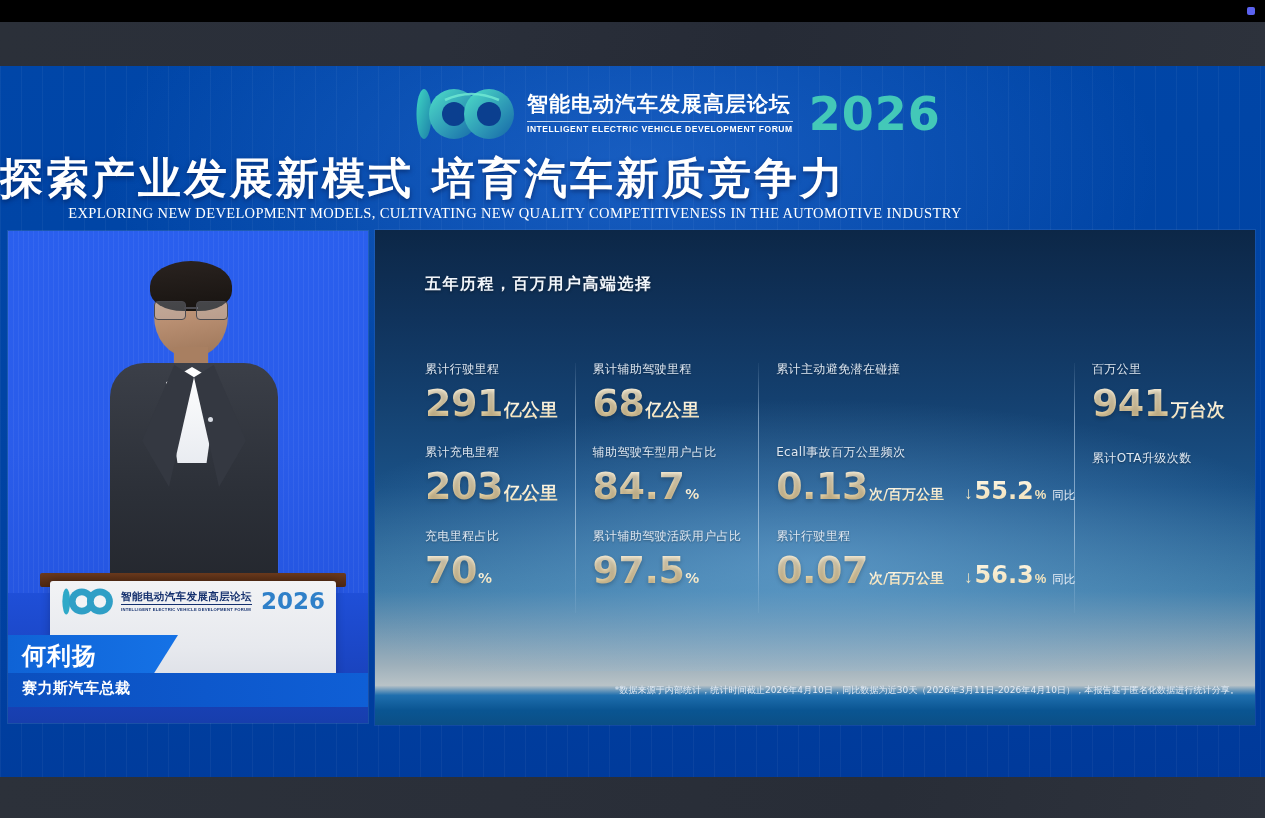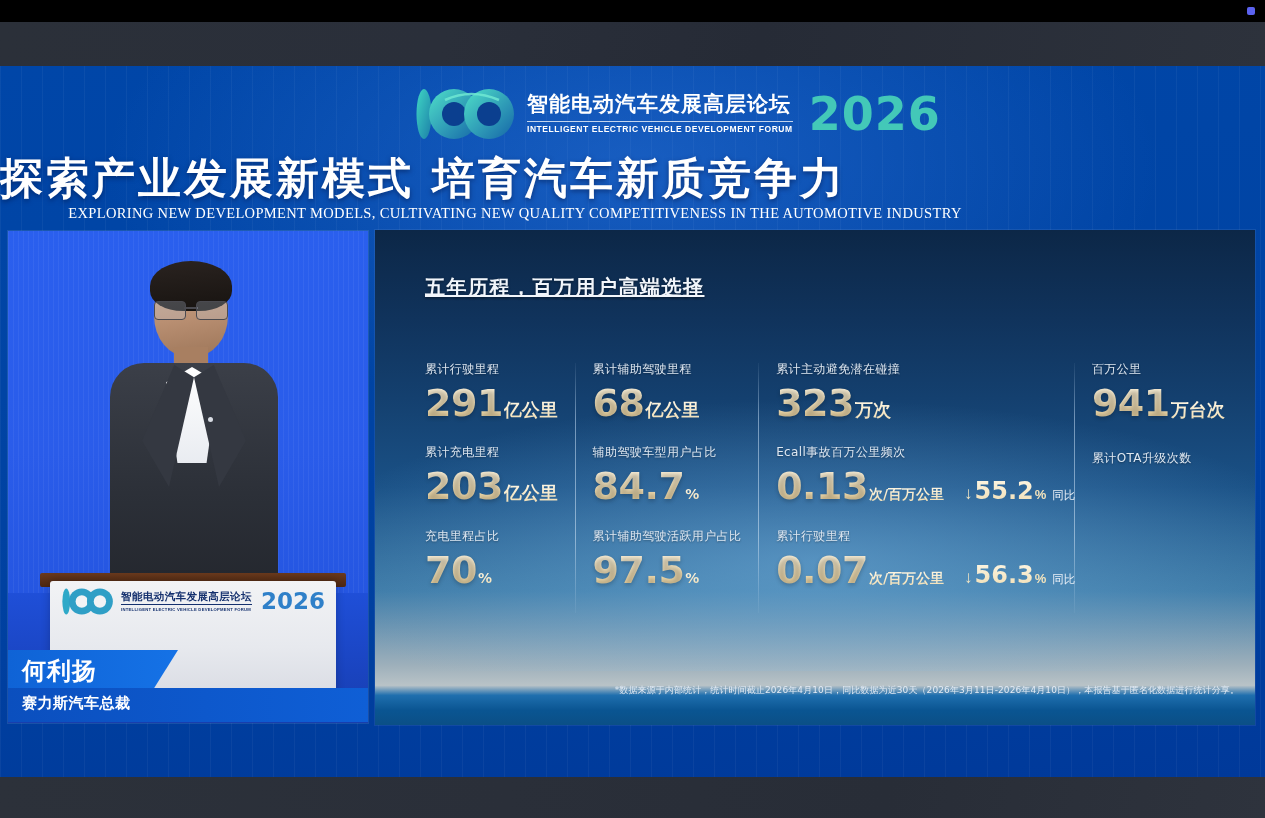--- a/index.html
+++ b/index.html
@@ -78,40 +78,40 @@
   .p-body{position:absolute;left:6px;top:96px;width:168px;height:236px;border-radius:34px 34px 6px 6px;
     background:linear-gradient(180deg,#3b3f48 0%,#2c3038 55%,#23262d 100%);}
   .p-shirt{position:absolute;left:62px;top:100px;width:52px;height:96px;
     background:linear-gradient(180deg,#ffffff 0%,#e9ecf1 100%);clip-path:polygon(50% 0,100% 16%,78% 100%,22% 100%,0 16%);}
   .p-lapelL{position:absolute;left:38px;top:98px;width:52px;height:122px;background:#343841;
     clip-path:polygon(62% 0,100% 10%,52% 100%,0 62%);}
   .p-lapelR{position:absolute;right:38px;top:98px;width:52px;height:122px;background:#343841;
     clip-path:polygon(38% 0,100% 62%,48% 100%,0 10%);}
   .p-mic{position:absolute;left:104px;top:150px;width:5px;height:5px;border-radius:50%;background:#d9dde4;}
   
-  .nameplate{position:absolute;left:0;bottom:1px;width:360px;height:72px;}
+  .nameplate{position:absolute;left:0;bottom:16px;width:360px;height:72px;}
   .np-name-bar{position:absolute;left:0;top:0;width:170px;height:38px;
     background:linear-gradient(90deg,#0f63d6 0%,#1572e6 100%);
     clip-path:polygon(0 0,100% 0,86% 100%,0 100%);}
   .np-name{position:absolute;left:14px;top:5px;font-size:24px;font-weight:bold;color:#ffffff;
     font-family:"DejaVu Sans","Liberation Sans",sans-serif;letter-spacing:1px;}
   .np-role-bar{position:absolute;left:0;top:38px;width:360px;height:34px;
     background:linear-gradient(90deg,#0b4fbe 0%,#0d58cc 55%,#0f5fd6 100%);}
   .np-role{position:absolute;left:14px;top:44px;font-size:15px;font-weight:bold;color:#ffffff;
     font-family:"DejaVu Sans","Liberation Sans",sans-serif;letter-spacing:.5px;}
 
   
   .slide{position:absolute;left:375px;top:230px;width:880px;height:495px;overflow:hidden;
     background:linear-gradient(180deg,#0c2747 0%,#10335c 18%,#14406f 34%,#1a5186 52%,#3d7aa6 73%,#9eb0bb 88%,#b9c3c7 92%,#1f6fae 94%,#0a5592 97%,#0b4f86 100%);
     box-shadow:0 0 0 1px rgba(255,255,255,.07);}
   .slide-glow{position:absolute;left:-10%;top:34%;width:120%;height:55%;
     background:radial-gradient(ellipse at 50% 60%,rgba(130,190,235,.45) 0%,rgba(30,90,150,0) 70%);}
-  .slide-title{position:absolute;left:425px;top:274px;font-size:20px;font-weight:bold;color:#f2f6fb;
+  .slide-title{position:absolute;left:425px;top:274px;font-size:16px;font-weight:bold;color:#f2f6fb;
     font-family:"DejaVu Sans","Liberation Sans",sans-serif;letter-spacing:1.5px;
-    text-shadow:0 1px 3px rgba(0,0,0,.45);text-decoration:underline;}
+    text-shadow:0 1px 3px rgba(0,0,0,.45);}
 
   
   .grid{position:absolute;left:425px;top:363px;width:810px;height:250px;display:flex;}
   .col{position:relative;display:flex;flex-direction:column;}
   .col.c1{width:154px;} .col.c2{width:185px;justify-content:flex-end;} .col.c3{width:281px;} .col.c4{width:190px;}
   .divider{position:relative;width:1px;margin:0 17px;
     background:linear-gradient(180deg,rgba(190,215,240,.05) 0%,rgba(190,215,240,.55) 22%,rgba(210,228,245,.55) 70%,rgba(210,228,245,.05) 100%);}
   .metric{margin-bottom:0;}
   .m-slot{height:89px;}
   .m-label{font-size:12px;color:#dfe8f2;letter-spacing:.4px;line-height:1;
@@ -284,24 +284,20 @@
             <span class="m-unit small">%</span>
           </div>
       </div>
     </div>
 
     <div class="divider"></div>
 
     <div class="col c3">
       <div class="m-slot metric">
         <div class="m-label">累计主动避免潜在碰撞</div>
-        <div class="m-value">
-            <span class="m-num">323</span>
-            <span class="m-unit">万次</span>
-          </div>
       </div>
       <div class="m-slot metric">
         <div class="m-label">Ecall事故百万公里频次</div>
         <div class="m-value">
           <span class="m-num">0.13</span>
             <span class="m-unit small">次/百万公里</span>
           <span class="m-delta">
             <span class="m-arrow">↓</span>
             <span class="m-dnum">55.2</span>
             <span class="m-dpct">%</span>

